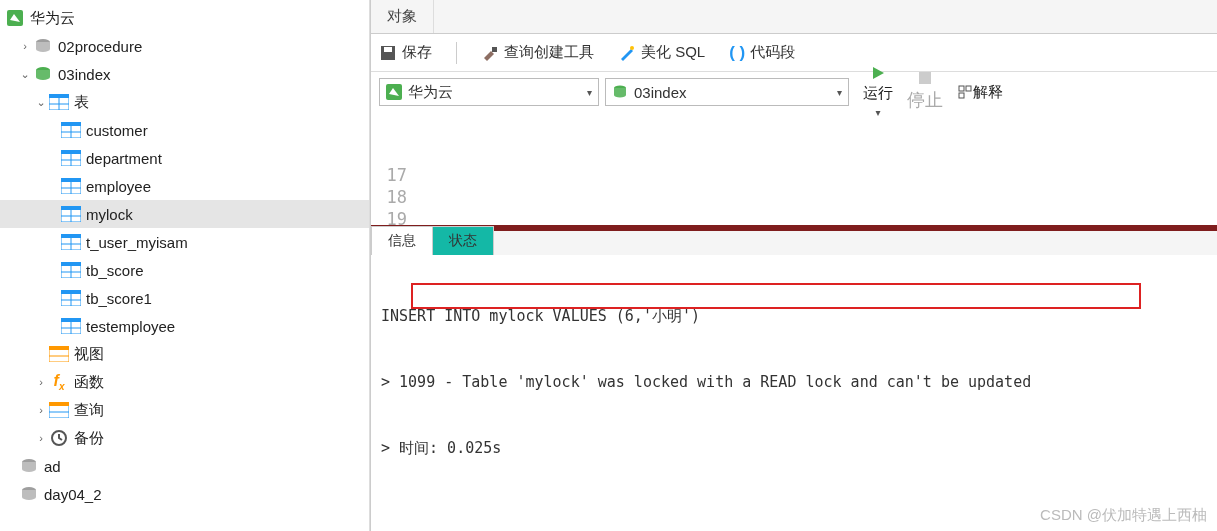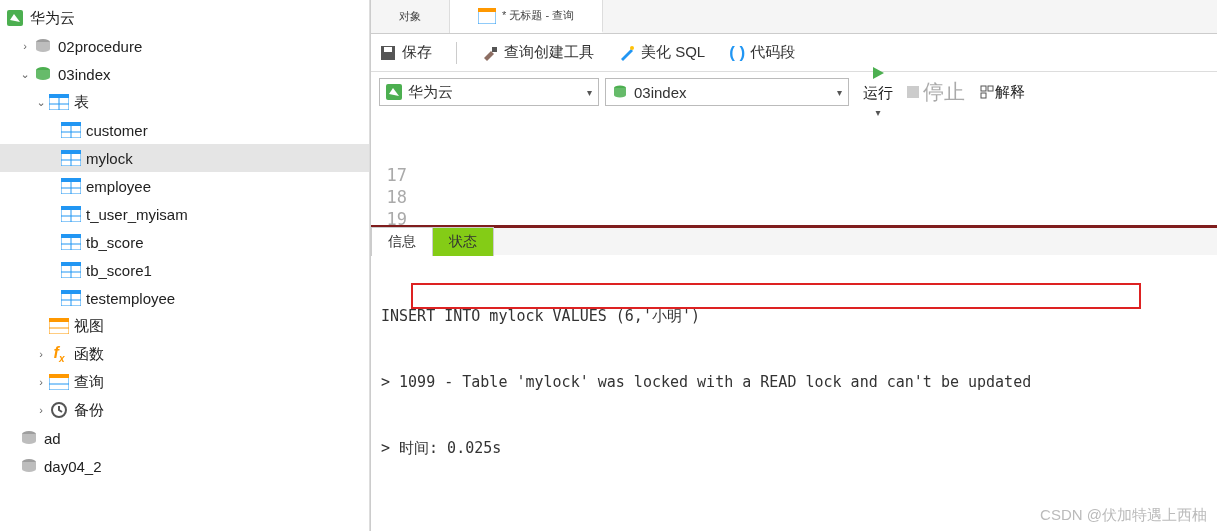--- a/index.html
+++ b/index.html
@@ -10,42 +10,42 @@
   .tree-item.selected { background: #e5e5e5; }
   .indent-0 { padding-left: 4px; }
   .indent-1 { padding-left: 18px; }
   .indent-2 { padding-left: 34px; }
   .indent-3 { padding-left: 60px; text-align: center; }
   .toggle { width: 14px; text-align: center; color: #666; font-size: 11px; }
   .tree-icon { display: inline-flex; align-items: center; justify-content: center; width: 22px; height: 18px; margin-right: 4px; }
   .tree-label { font-size: 15px; color: #222; }
   .main { flex: 1; display: flex; flex-direction: column; border-left: 1px solid #ccc; }
   .tab-bar { display: flex; align-items: center; height: 34px; border-bottom: 1px solid #ccc; background: #f5f5f5; }
-  .tab { display: flex; align-items: center; height: 100%; padding: 0 28px; border-right: 1px solid #ddd; font-size: 11px; color: #444; }
+  .tab { display: flex; align-items: center; height: 100%; padding: 0 16px; border-right: 1px solid #ddd; font-size: 15px; color: #444; }
   .tab.active { background: #fff; border-bottom: 2px solid #fff; }
   .tab-icon { margin-right: 6px; display: inline-flex; }
   .toolbar { display: flex; align-items: center; height: 38px; border-bottom: 1px solid #ddd; padding: 0 8px; gap: 24px; }
   .tb-btn { display: flex; align-items: center; font-size: 15px; color: #333; gap: 5px; }
   .tb-icon { display: inline-flex; }
   .selectors { display: flex; align-items: center; height: 40px; padding: 0 8px; gap: 6px; }
   .combo { display: flex; align-items: center; border: 1px solid #bbb; height: 28px; padding: 0 6px; background: #fff; gap: 6px; }
   .combo.conn { width: 220px; }
   .combo.db { width: 244px; }
   .combo-text { flex: 1; font-size: 15px; }
   .combo-arrow { font-size: 10px; color: #555; }
   .run-btn { display: flex; align-items: center; gap: 4px; color: #222; font-size: 15px; margin-left: 8px; flex-direction: column; }
-  .stop-btn { display: flex; align-items: center; gap: 4px; color: #aaa; font-size: 21px; margin-left: 8px; }
+  .stop-btn { display: flex; align-items: center; gap: 4px; color: #aaa; font-size: 18px; margin-left: 8px; flex-direction: column; }
   .explain-btn { display: flex; align-items: center; color: #222; font-size: 15px; margin-left: 8px; }
   .editor { flex: 1; display: flex; font-family: Consolas, monospace; font-size: 17px; overflow: hidden; margin-top: 48px; }
   .gutter { width: 48px; text-align: right; color: #aaa; padding-right: 12px; padding-top: 4px; user-select: none; }
   .gutter div { height: 22px; line-height: 22px; }
   .code { flex: 1; padding-top: 4px; white-space: pre; }
   .code-line { height: 22px; line-height: 22px; }
-  .output-tabs { display: flex; border-top: 3px solid #7f1d1d; height: 30px; align-items: center; background: #f5f5f5; }
-  .otab { padding: 5px 16px; border: 1px solid #ccc; border-bottom: none; font-size: 14px; background: #84cc16; margin-right: -1px; }
+  .output-tabs { display: flex; border-top: 6px solid #7f1d1d; height: 30px; align-items: flex-end; background: #f5f5f5; }
+  .otab { padding: 5px 16px; border: 1px solid #ccc; border-bottom: none; font-size: 14px; background: #14b8a6; margin-right: -1px; }
   .otab.active { background: #fff; }
   .output { font-family: Consolas, monospace; font-size: 15px; padding: 6px 10px; color: #333; line-height: 22px; white-space: pre; position: relative; }
   .error-box { position: absolute; left: 40px; top: 28px; width: 730px; height: 26px; border: 2px solid #d22; pointer-events: none; }
   .watermark { position: absolute; right: 10px; bottom: 6px; color: #bbb; font-size: 15px; }
   svg { display: block; }
 </style>
 </head>
 <body>
 
 <div class="container">
@@ -99,41 +99,52 @@
       <span class="tree-icon">
           <svg width="20" height="16">
             <rect x="0" y="0" width="20" height="16" fill="#fff" stroke="#2196F3"></rect>
             <rect x="0" y="0" width="20" height="4" fill="#2196F3"></rect>
             <line x1="10" y1="0" x2="10" y2="16" stroke="#2196F3"></line>
             <line x1="0" y1="10" x2="20" y2="10" stroke="#2196F3"></line>
           </svg>
         </span>
       <span class="tree-label">customer</span>
     </div>
+    <div class="tree-item indent-3">
+      <span class="tree-icon">
+          <svg width="20" height="16">
+            <rect x="0" y="0" width="20" height="16" fill="#fff" stroke="#2196F3"></rect>
+            <rect x="0" y="0" width="20" height="4" fill="#2196F3"></rect>
+            <line x1="10" y1="0" x2="10" y2="16" stroke="#2196F3"></line>
+            <line x1="0" y1="10" x2="20" y2="10" stroke="#2196F3"></line>
+          </svg>
+        </span>
+      <span class="tree-label">department</span>
+    </div>
+    <div class="tree-item indent-3">
+      <span class="tree-icon">
+          <svg width="20" height="16">
+            <rect x="0" y="0" width="20" height="16" fill="#fff" stroke="#2196F3"></rect>
+            <rect x="0" y="0" width="20" height="4" fill="#2196F3"></rect>
+            <line x1="10" y1="0" x2="10" y2="16" stroke="#2196F3"></line>
+            <line x1="0" y1="10" x2="20" y2="10" stroke="#2196F3"></line>
+          </svg>
+        </span>
+      <span class="tree-label">employee</span>
+    </div>
     <div class="tree-item indent-3 selected">
       <span class="tree-icon">
           <svg width="20" height="16">
             <rect x="0" y="0" width="20" height="16" fill="#fff" stroke="#2196F3"></rect>
             <rect x="0" y="0" width="20" height="4" fill="#2196F3"></rect>
             <line x1="10" y1="0" x2="10" y2="16" stroke="#2196F3"></line>
             <line x1="0" y1="10" x2="20" y2="10" stroke="#2196F3"></line>
           </svg>
         </span>
       <span class="tree-label">mylock</span>
-    </div>
-    <div class="tree-item indent-3">
-      <span class="tree-icon">
-          <svg width="20" height="16">
-            <rect x="0" y="0" width="20" height="16" fill="#fff" stroke="#2196F3"></rect>
-            <rect x="0" y="0" width="20" height="4" fill="#2196F3"></rect>
-            <line x1="10" y1="0" x2="10" y2="16" stroke="#2196F3"></line>
-            <line x1="0" y1="10" x2="20" y2="10" stroke="#2196F3"></line>
-          </svg>
-        </span>
-      <span class="tree-label">employee</span>
     </div>
     <div class="tree-item indent-3">
       <span class="tree-icon">
           <svg width="20" height="16">
             <rect x="0" y="0" width="20" height="16" fill="#fff" stroke="#2196F3"></rect>
             <rect x="0" y="0" width="20" height="4" fill="#2196F3"></rect>
             <line x1="10" y1="0" x2="10" y2="16" stroke="#2196F3"></line>
             <line x1="0" y1="10" x2="20" y2="10" stroke="#2196F3"></line>
           </svg>
         </span>
@@ -230,29 +241,20 @@
           </svg>
         </span>
       <span class="tree-label">day04_2</span>
     </div>
   </div>
 
   <div class="main">
     <div class="tab-bar">
       <div class="tab">
         <span>对象</span>
-      </div>
-      <div class="tab active">
-        <span class="tab-icon">
-            <svg width="18" height="16">
-              <rect x="0" y="0" width="18" height="16" fill="#fff" stroke="#2196F3"></rect>
-              <rect x="0" y="0" width="18" height="4" fill="#ff9800"></rect>
-            </svg>
-          </span>
-        <span>* 无标题 - 查询</span>
       </div>
     </div>
 
     <div class="toolbar">
       <div class="tb-btn">
         <span class="tb-icon">
             <svg width="18" height="18">
               <rect x="2" y="2" width="14" height="14" fill="#555"></rect>
               <rect x="5" y="3" width="8" height="5" fill="#fff"></rect>
             </svg>

